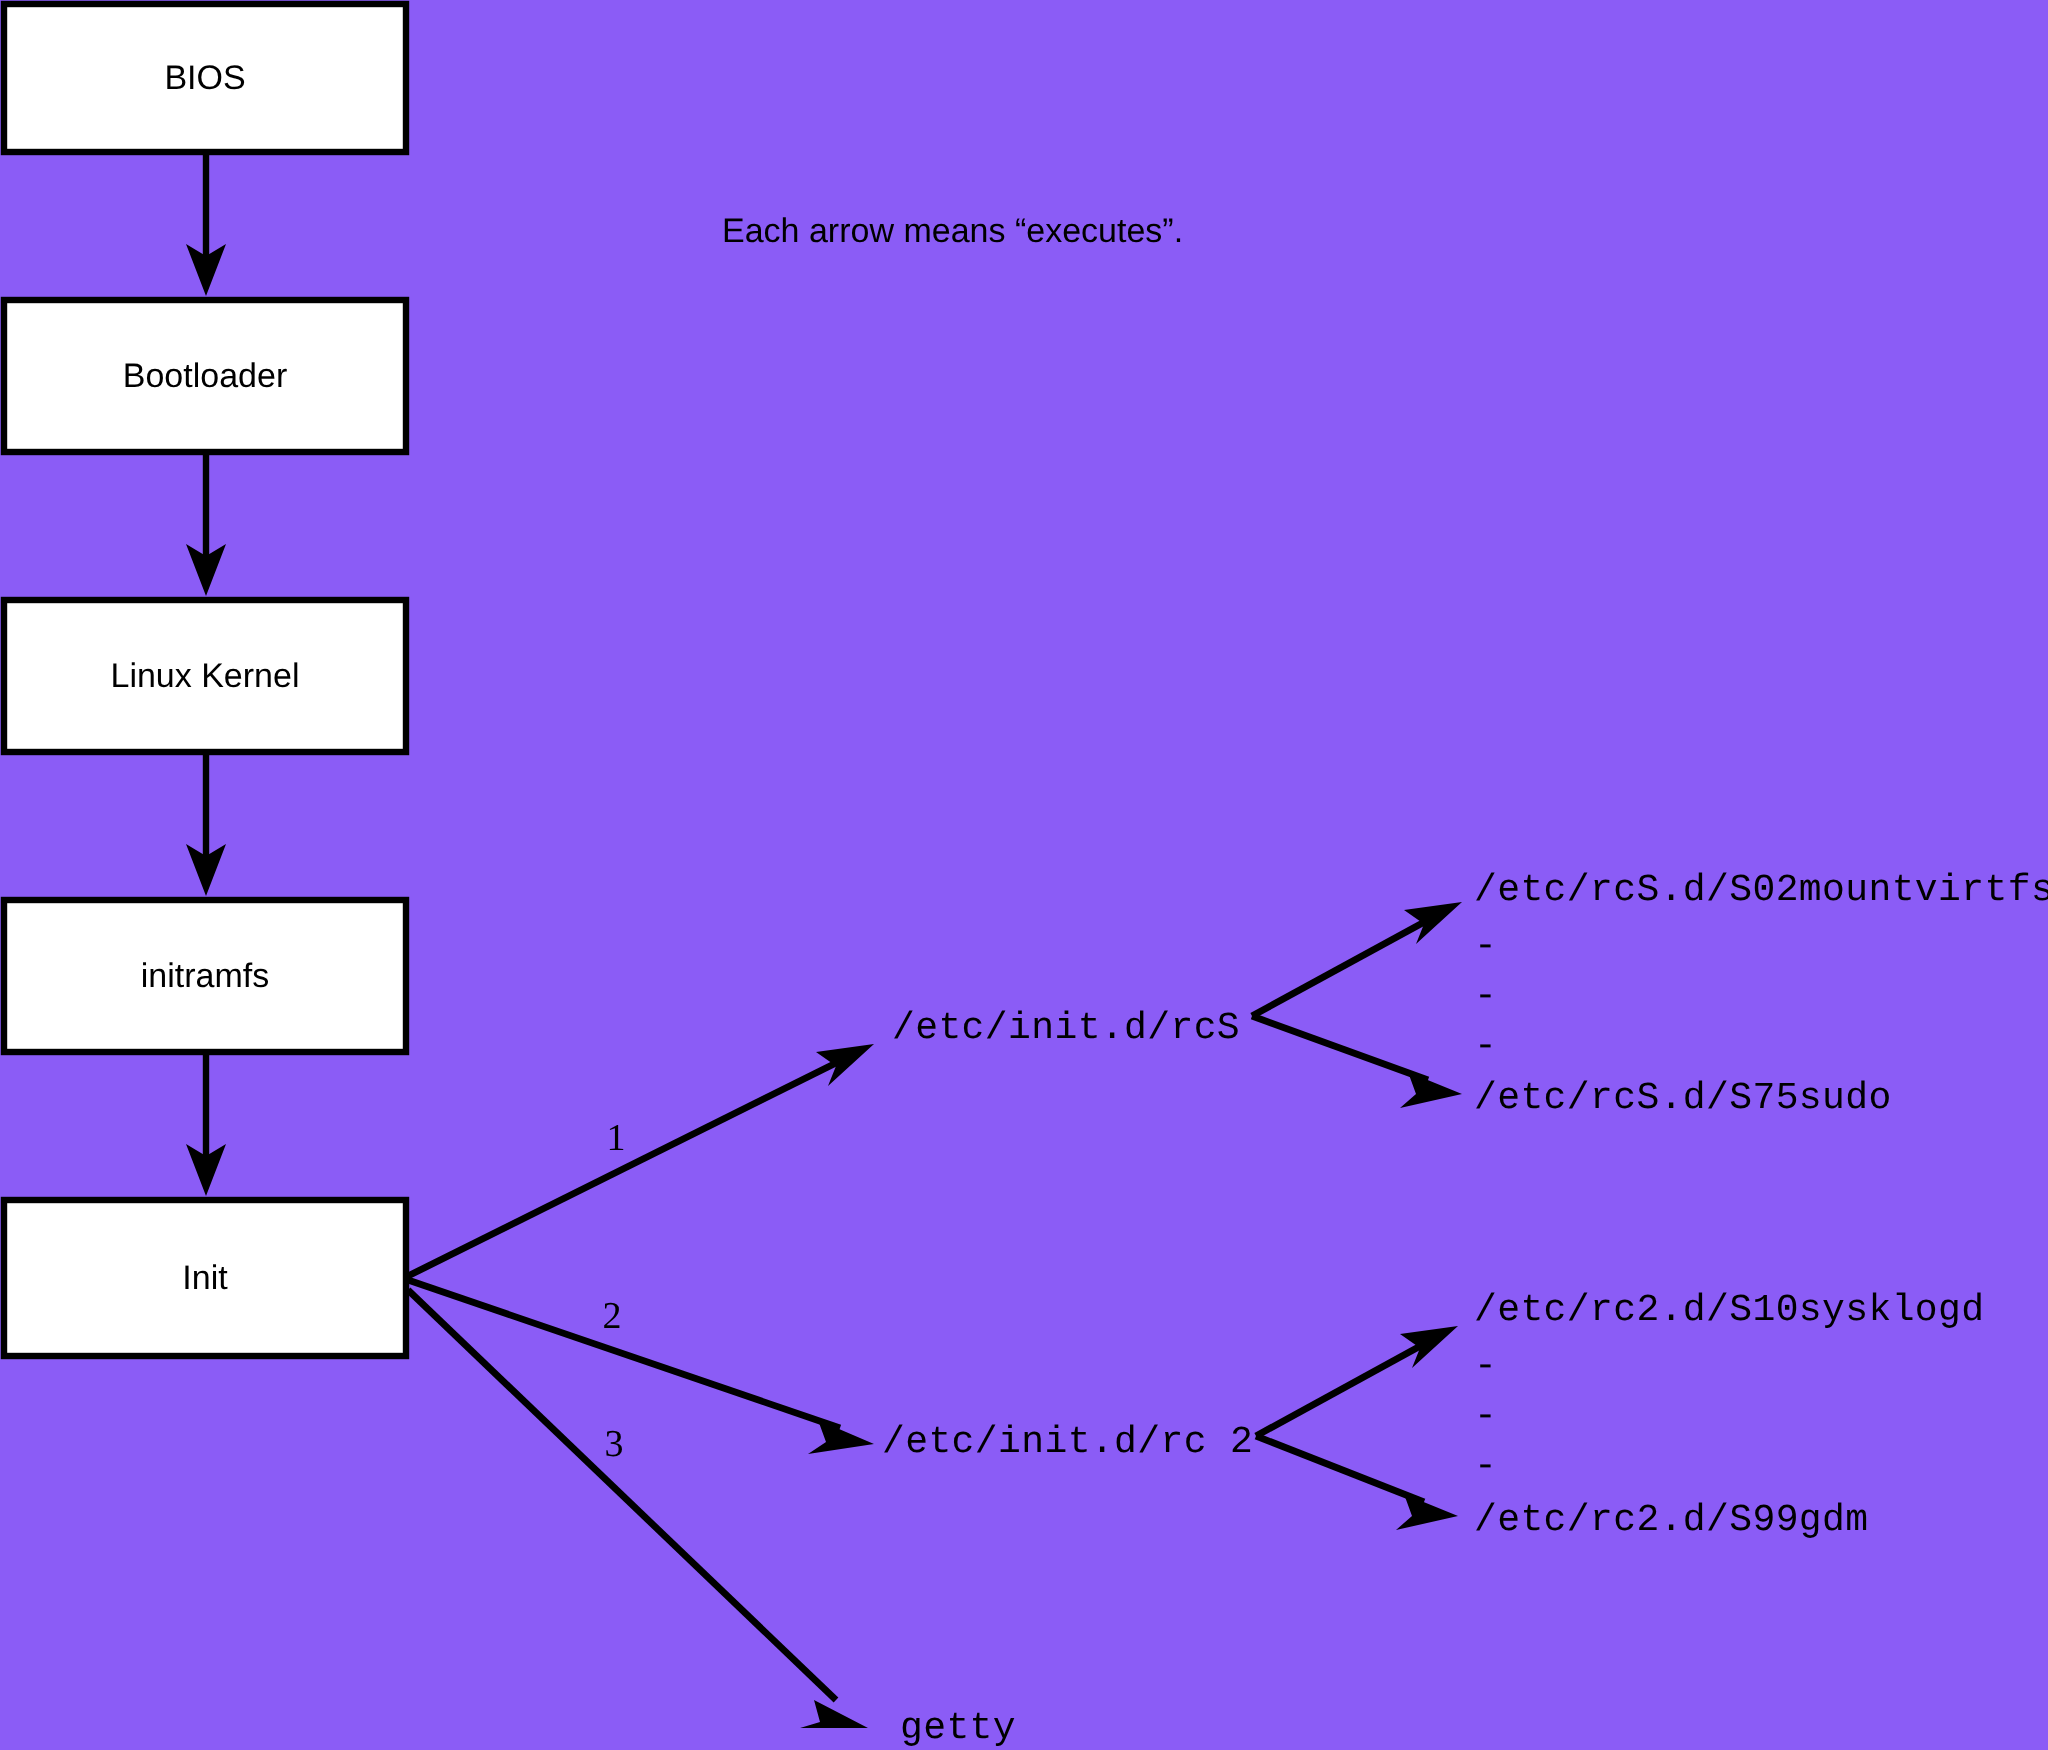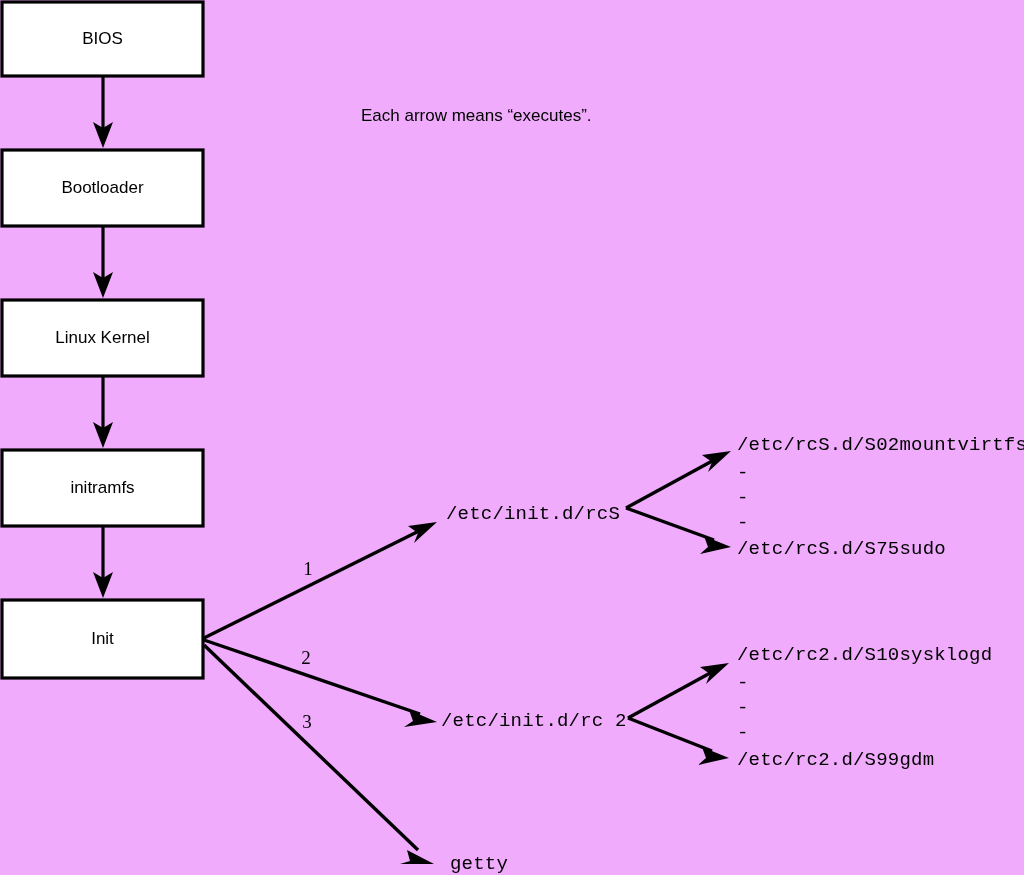--- a/index.html
+++ b/index.html
@@ -11,21 +11,21 @@
   body {
     width: 1024px;
     height: 875px;
     overflow: hidden;
     font-family: "Liberation Sans", sans-serif;
   }
   #diagram-root {
     position: relative;
     width: 1024px;
     height: 875px;
-    background: #f0abfc;
+    background: #8b5cf6;
   }
   svg#boot-diagram {
     display: block;
     width: 1024px;
     height: 875px;
   }
   .box-rect {
     fill: #ffffff;
     stroke: #000000;
     stroke-width: 3.2;

